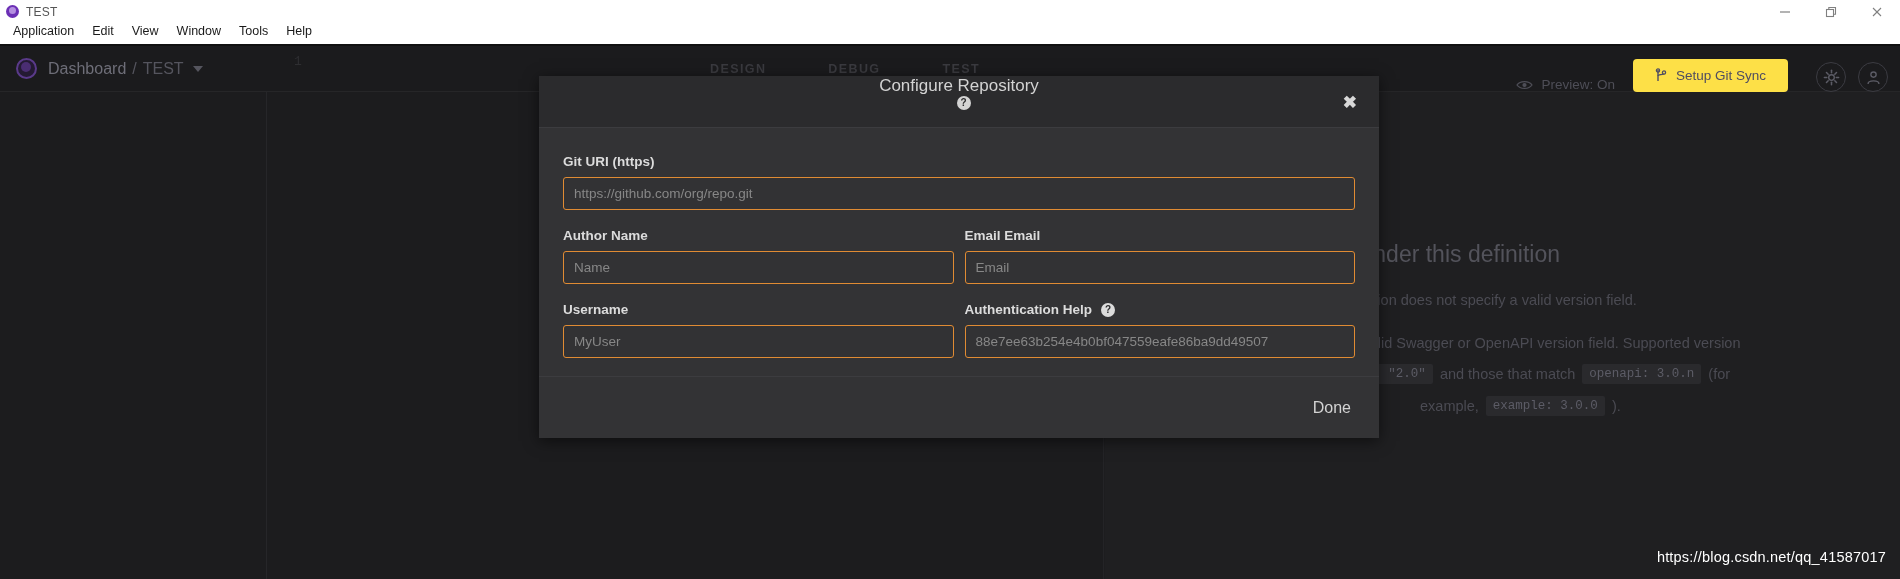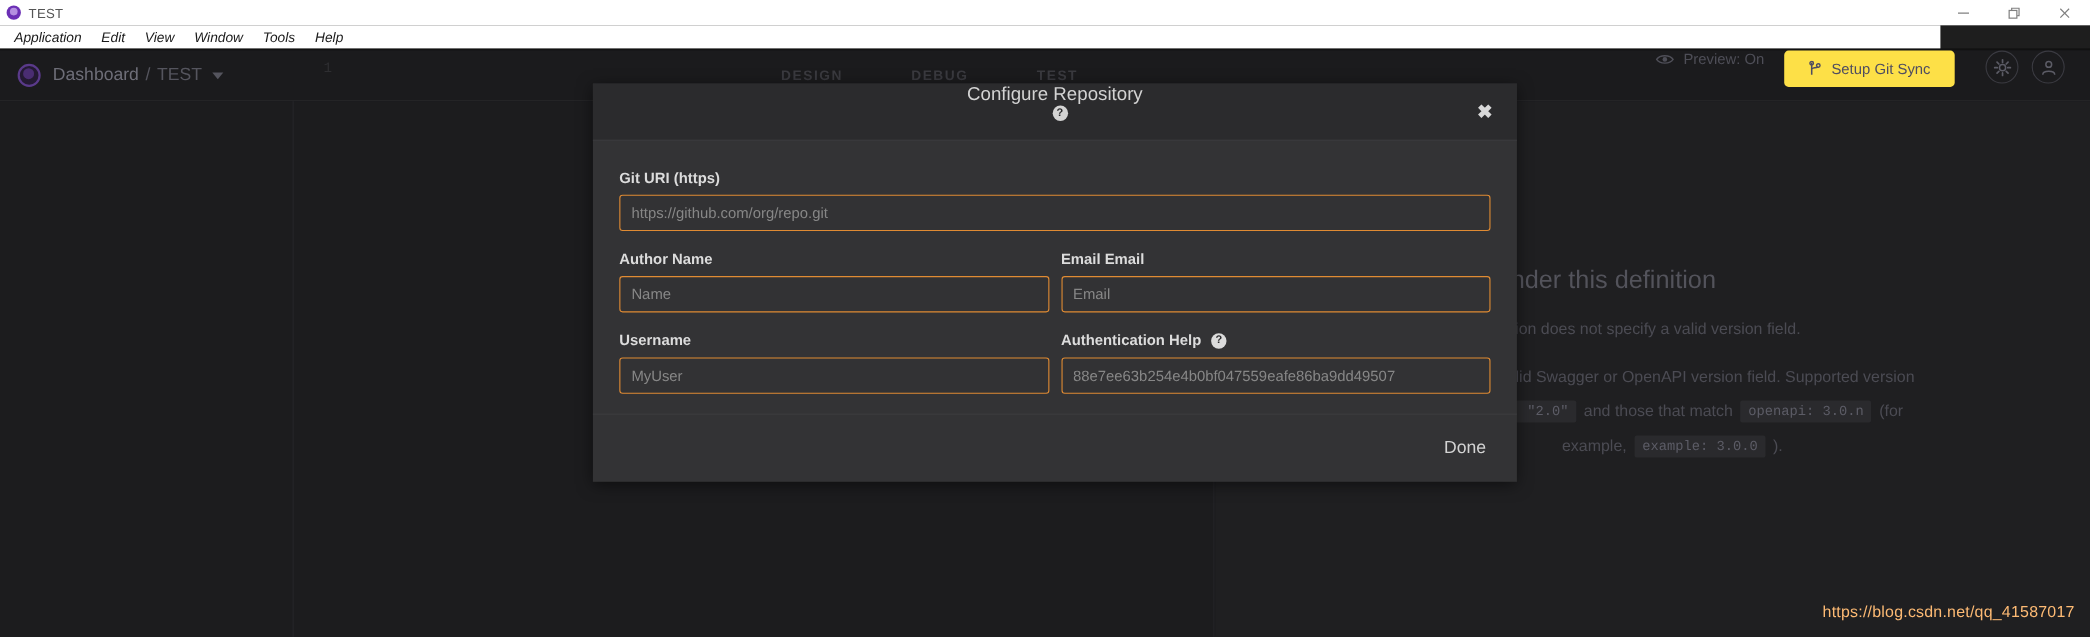--- a/index.html
+++ b/index.html
@@ -28,22 +28,22 @@
   }
   .tb-title { font-size:12px; color:#555; letter-spacing:.2px; }
   .tb-spacer{ flex:1; }
   .tb-btn {
     width:46px; height:23px; display:flex; align-items:center; justify-content:center;
     color:#808080; font-size:13px; line-height:1;
   }
   .tb-btn svg{ display:block; }
 
   .menubar {
-    position:absolute; left:0; top:23px; width:1764px; height:22px;
-    background:#ffffff; display:flex; align-items:center; padding-left:4px;font-style:italic;
+    position:absolute; left:0; top:23px; width:1900px; height:22px;
+    background:#ffffff; display:flex; padding-left:4px;
   }
   .menu-item{
     font-size:12.5px; color:#1a1a1a; padding:2px 9px; line-height:1;
   }
   .menu-rule{
     position:absolute; left:0; top:44px; width:1900px; height:2px; background:#111;
   }
 
   
   .app-chrome{
@@ -75,22 +75,22 @@
 
   .app-tabs{
     position:absolute; left:710px; top:0; height:46px; display:flex; align-items:center;
   }
   .app-tab{
     font-size:12.5px; letter-spacing:1.4px; color:#3a3a3f; font-weight:bold;
     margin-right:62px;
   }
 
   .app-right{
-    position:absolute; right:0; top:0; height:46px; display:flex; align-items:flex-start;
-    padding-right:23px;
+    position:absolute; right:0; top:0; height:46px; display:flex; align-items:flex-end;
+    padding-right:12px;
   }
   .preview-chip{ display:flex; align-items:center; color:#4e4e57; font-size:13.5px; margin-right:18px; }
   .eye-icon{ margin-right:8px; display:flex; }
   .git-btn{
     display:flex; align-items:center; background:#fde047; color:#4f4d61;
     font-size:13.5px; border-radius:4px; padding:9px 22px; margin-right:16px;
   }
   .git-icon{ margin-right:9px; display:flex; }
   .circ-btn{
     width:30px;height:30px;border-radius:50%;border:1.5px solid #3b3b42;
@@ -130,21 +130,21 @@
     position:absolute; left:1420px; top:350px; font-size:14.5px; color:#4b4b53;
     display:flex; align-items:center;
   }
   .code-chip{
     background:#2a2a2d; color:#5c5c66; padding:3px 7px; border-radius:2px;
     font-family:"Liberation Mono", monospace; font-size:12.5px; margin:0 7px;
   }
 
   .watermark{
     position:absolute; right:14px; bottom:14px;
-    font-size:14.5px; color:#fdba74; letter-spacing:.2px;
+    font-size:14.5px; color:#ffffff; letter-spacing:.2px;
   }
 
   
   .modal{
     position:absolute; left:539px; top:76px; width:840px; height:362px;
     background:#333335; box-shadow:0 3px 14px rgba(0,0,0,.55);
     z-index:50;
   }
   .modal-head{
     position:relative; height:52px; background:#2b2b2d;

